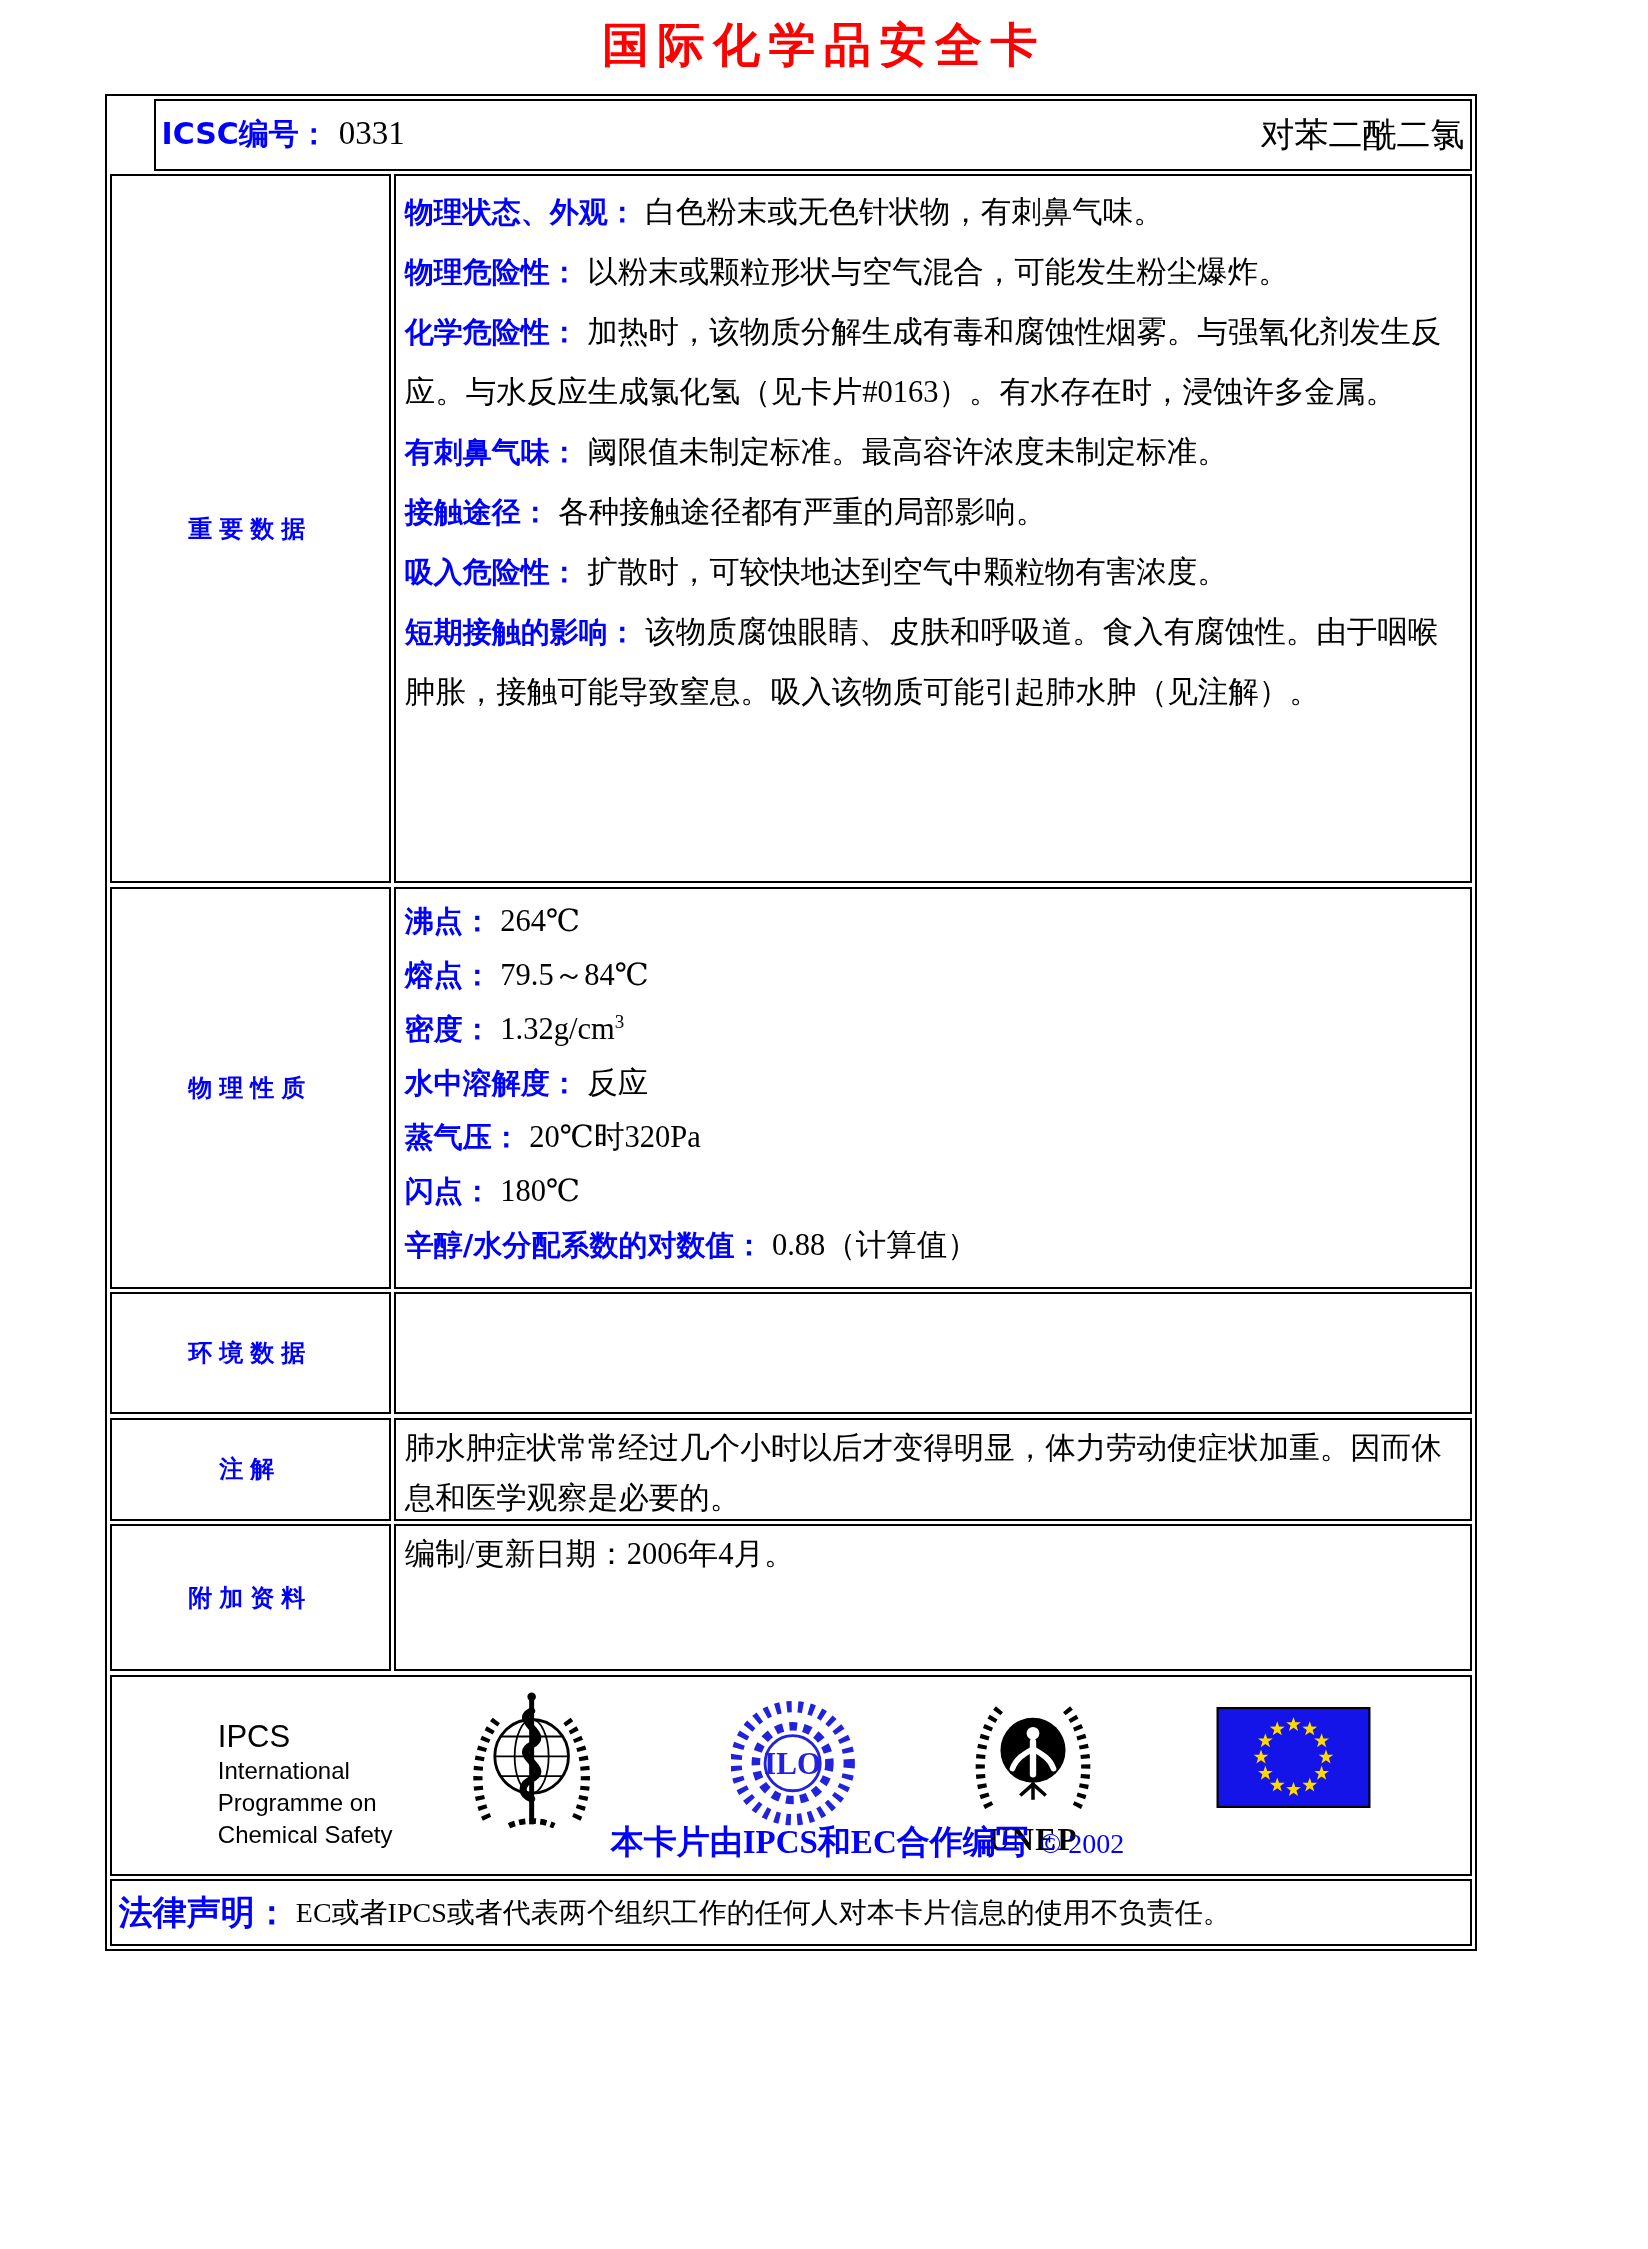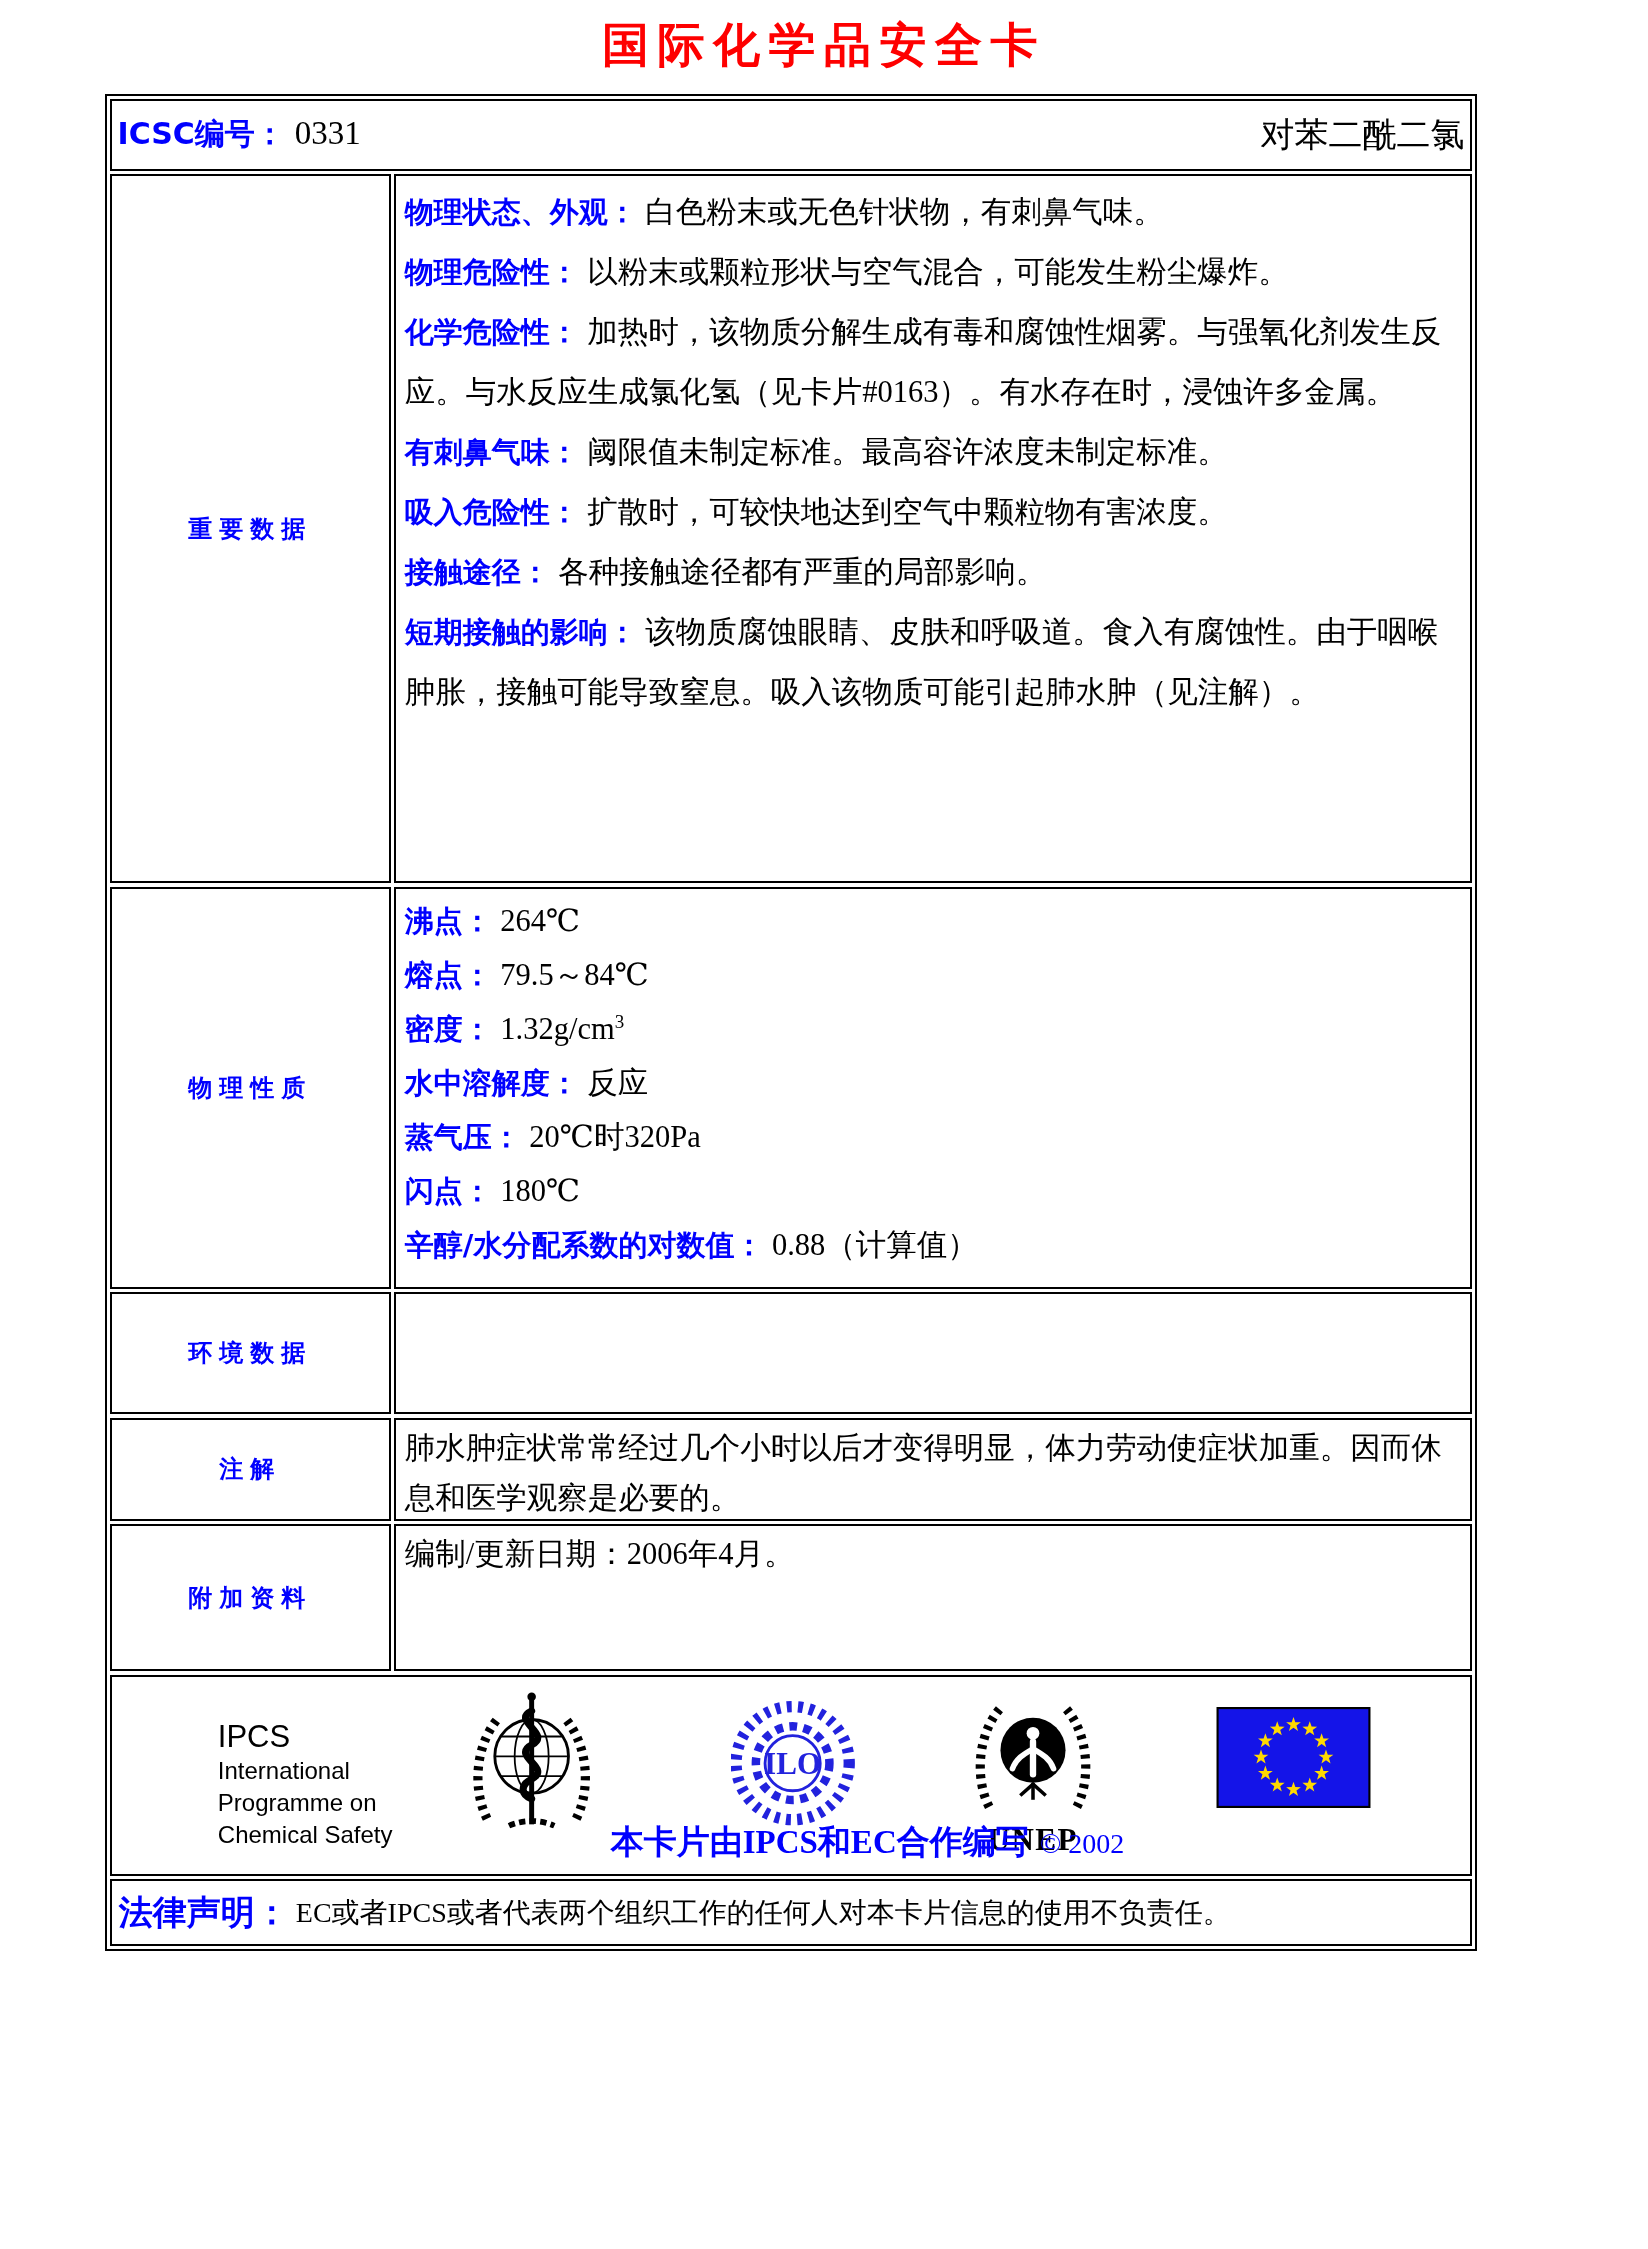--- a/index.html
+++ b/index.html
@@ -29,21 +29,21 @@
   
   .r-header  .cell{height:72px;}
   .r-important .cell{height:709px;}
   .r-physical  .cell{height:402px;}
   .r-env       .cell{height:122px;}
   .r-notes     .cell{height:103px;}
   .r-additional .cell{height:147px;}
   .r-logos     .cell{height:201px;position:relative;}
   .r-legal     .cell{height:67px;display:flex;align-items:center;padding:0 7px;}
 
-  .header-cell{display:flex;justify-content:space-between;align-items:center;padding:0 5.7px;}
+  .header-cell{display:flex;justify-content:space-between;align-items:center;padding:0 5.7px;margin-left:44px;}
   .icsc-label{
     font-family:"DejaVu Sans","Liberation Sans",sans-serif;font-weight:bold;
     color:var(--blue);font-size:30px;
   }
   .icsc-number{font-size:33px;margin-left:10px;}
   .chem-name{font-size:34px;}
 
   .label-cell{
     display:flex;align-items:center;justify-content:center;
     color:var(--blue);font-weight:bold;font-size:24px;letter-spacing:7px;
@@ -99,22 +99,22 @@
     </div>
   </div>
 
   <div class="row r-important">
     <div class="cell label-cell">重要数据</div>
     <div class="cell content-cell important-content">
       <p><span class="inline-label">物理状态、外观：</span><span>白色粉末或无色针状物，有刺鼻气味。</span></p>
       <p><span class="inline-label">物理危险性：</span><span>以粉末或颗粒形状与空气混合，可能发生粉尘爆炸。</span></p>
       <p><span class="inline-label">化学危险性：</span><span>加热时，该物质分解生成有毒和腐蚀性烟雾。与强氧化剂发生反应。与水反应生成氯化氢（见卡片#0163）。有水存在时，浸蚀许多金属。</span></p>
       <p><span class="inline-label">有刺鼻气味：</span><span>阈限值未制定标准。最高容许浓度未制定标准。</span></p>
+      <p><span class="inline-label">接触途径：</span><span>各种接触途径都有严重的局部影响。</span></p>
       <p><span class="inline-label">吸入危险性：</span><span>扩散时，可较快地达到空气中颗粒物有害浓度。</span></p>
-      <p><span class="inline-label">接触途径：</span><span>各种接触途径都有严重的局部影响。</span></p>
       <p><span class="inline-label">短期接触的影响：</span><span>该物质腐蚀眼睛、皮肤和呼吸道。食入有腐蚀性。由于咽喉肿胀，接触可能导致窒息。吸入该物质可能引起肺水肿（见注解）。</span></p>
     </div>
   </div>
 
   <div class="row r-physical">
     <div class="cell label-cell">物理性质</div>
     <div class="cell content-cell physical-content">
       <p><span class="inline-label">沸点：</span><span>264℃</span></p>
       <p><span class="inline-label">熔点：</span><span>79.5～84℃</span></p>
       <p><span class="inline-label">密度：</span><span>1.32g/cm</span><sup class="unit-sup">3</sup></p>

